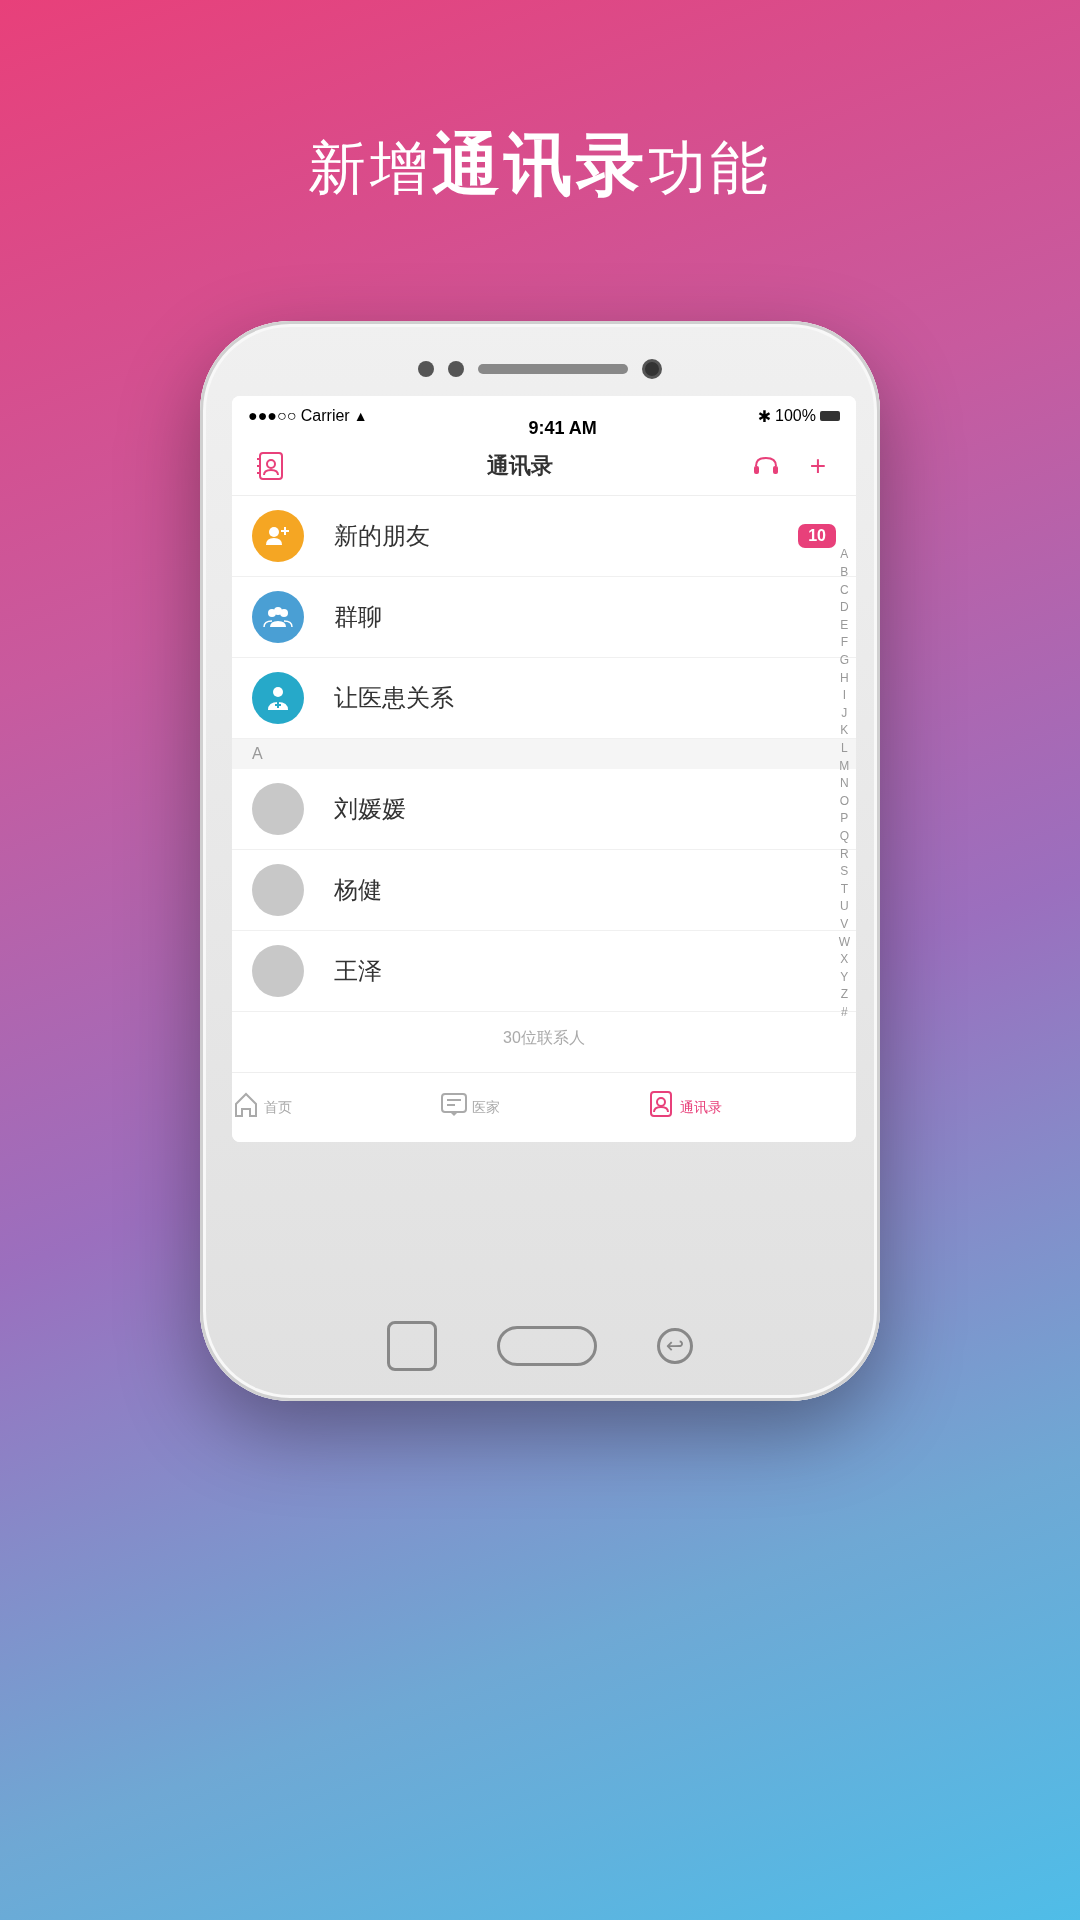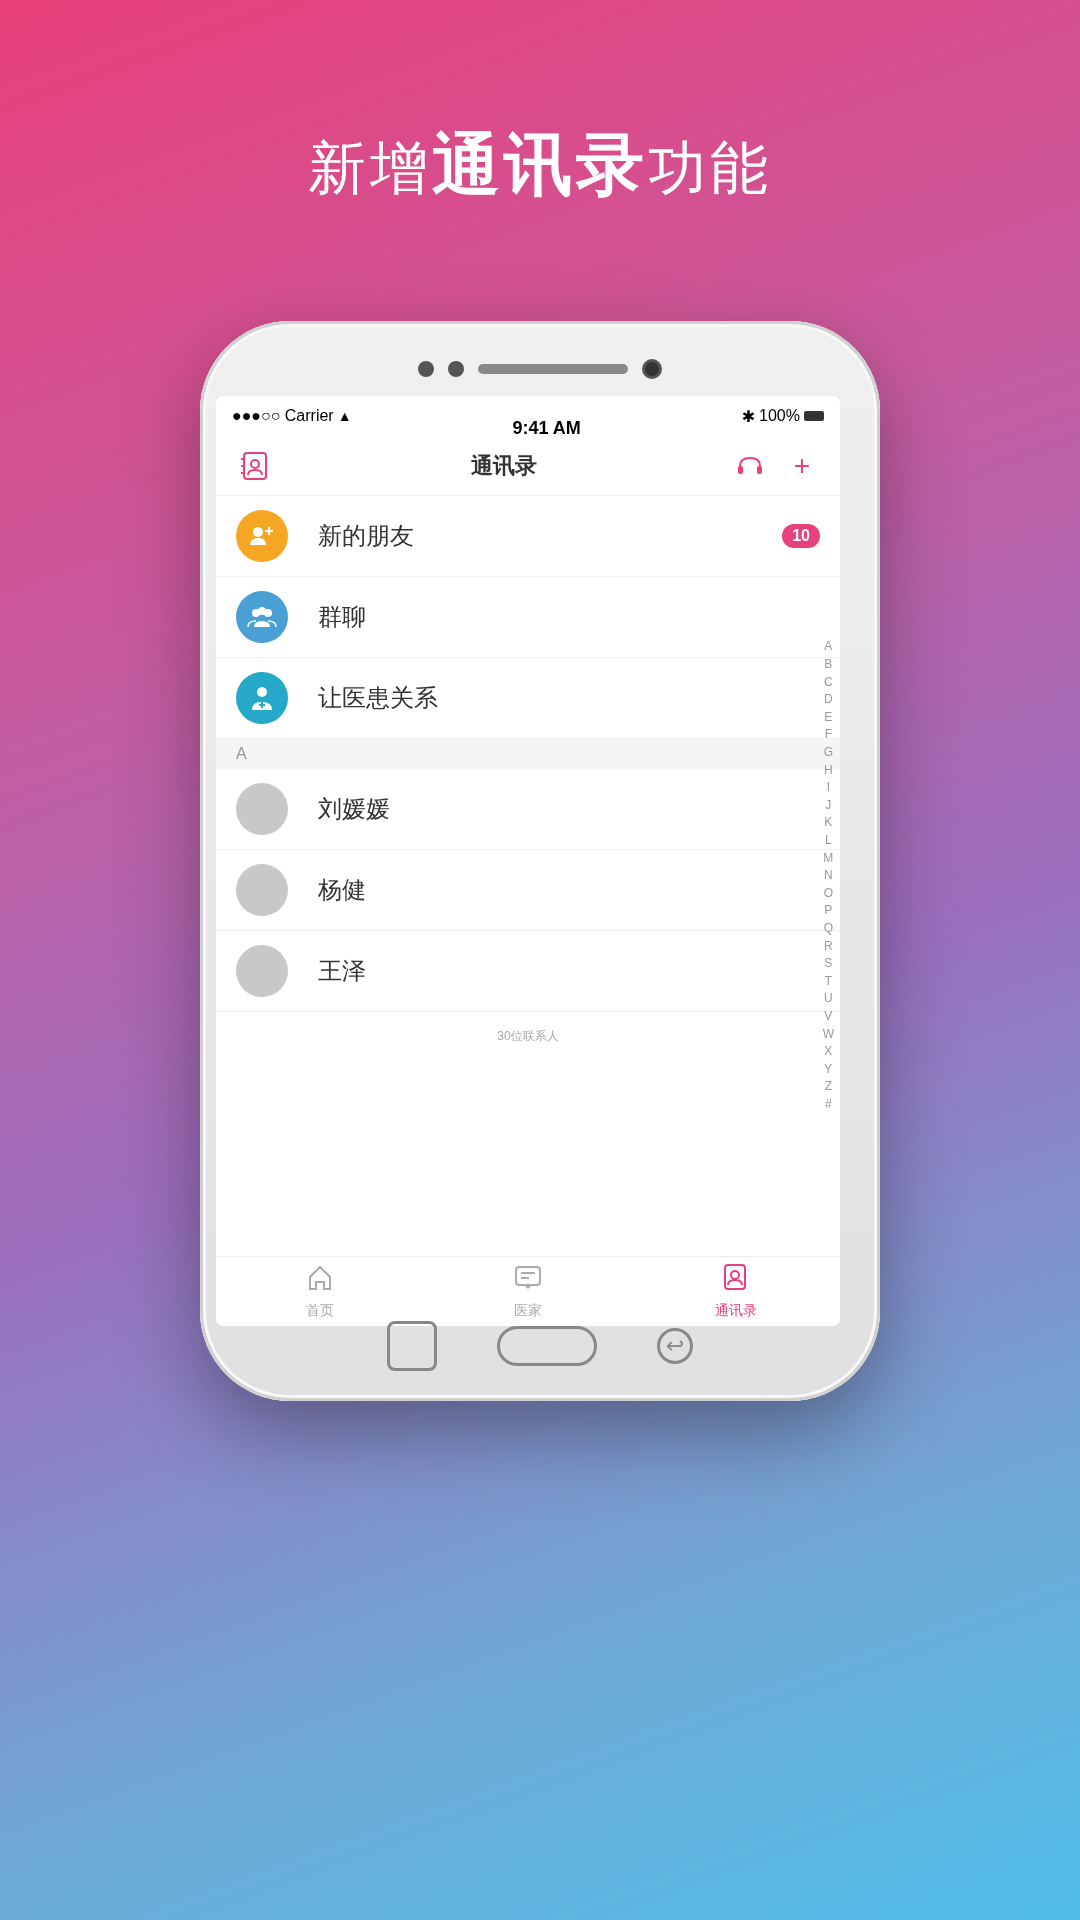--- a/index.html
+++ b/index.html
@@ -59,23 +59,23 @@
       box-shadow:
         0 30px 80px rgba(0,0,0,0.35),
         inset 0 0 0 3px #d0d0d0,
         inset 0 0 0 6px #f8f8f8;
     }
 
     
     .phone-screen-area {
       position: absolute;
       top: 75px;
-      left: 16px;
+      left: 32px;
       width: 624px;
-      height: 930px;
+      height: 746px;
       background: white;
       border-radius: 8px;
       overflow: hidden;
     }
 
     
     .phone-notch {
       position: absolute;
       top: 38px;
       left: 50%;
@@ -213,21 +213,21 @@
     .item-label {
       font-size: 24px;
       color: #333;
       flex: 1;
       margin-left: 12px;
     }
 
     .badge-red {
       background: #e8407a;
       color: white;
-      border-radius: 12px;
+      border-radius: 7px;
       padding: 3px 10px;
       font-size: 16px;
       font-weight: 600;
     }
 
     
     .section-header {
       background: #f5f5f5;
       padding: 6px 20px;
       font-size: 16px;
@@ -251,36 +251,36 @@
       text-align: center;
       line-height: 1.3;
       cursor: pointer;
     }
 
     
     .contact-footer {
       text-align: center;
       padding: 16px;
       color: #aaa;
-      font-size: 12px;
+      font-size: 16px;
       background: white;
     }
 
     
     .tab-bar {
       height: 70px;
       background: white;
       border-top: 1px solid #eee;
       display: flex;
       align-items: center;
       justify-content: space-around;
     }
     .tab-item {
       display: flex;
-      flex-direction: column;
+      flex-direction: row;
       align-items: center;
       gap: 4px;
       cursor: pointer;
       flex: 1;
     }
     .tab-icon {
       font-size: 26px;
       color: #aaa;
     }
     .tab-icon.active { color: #e8407a; }

